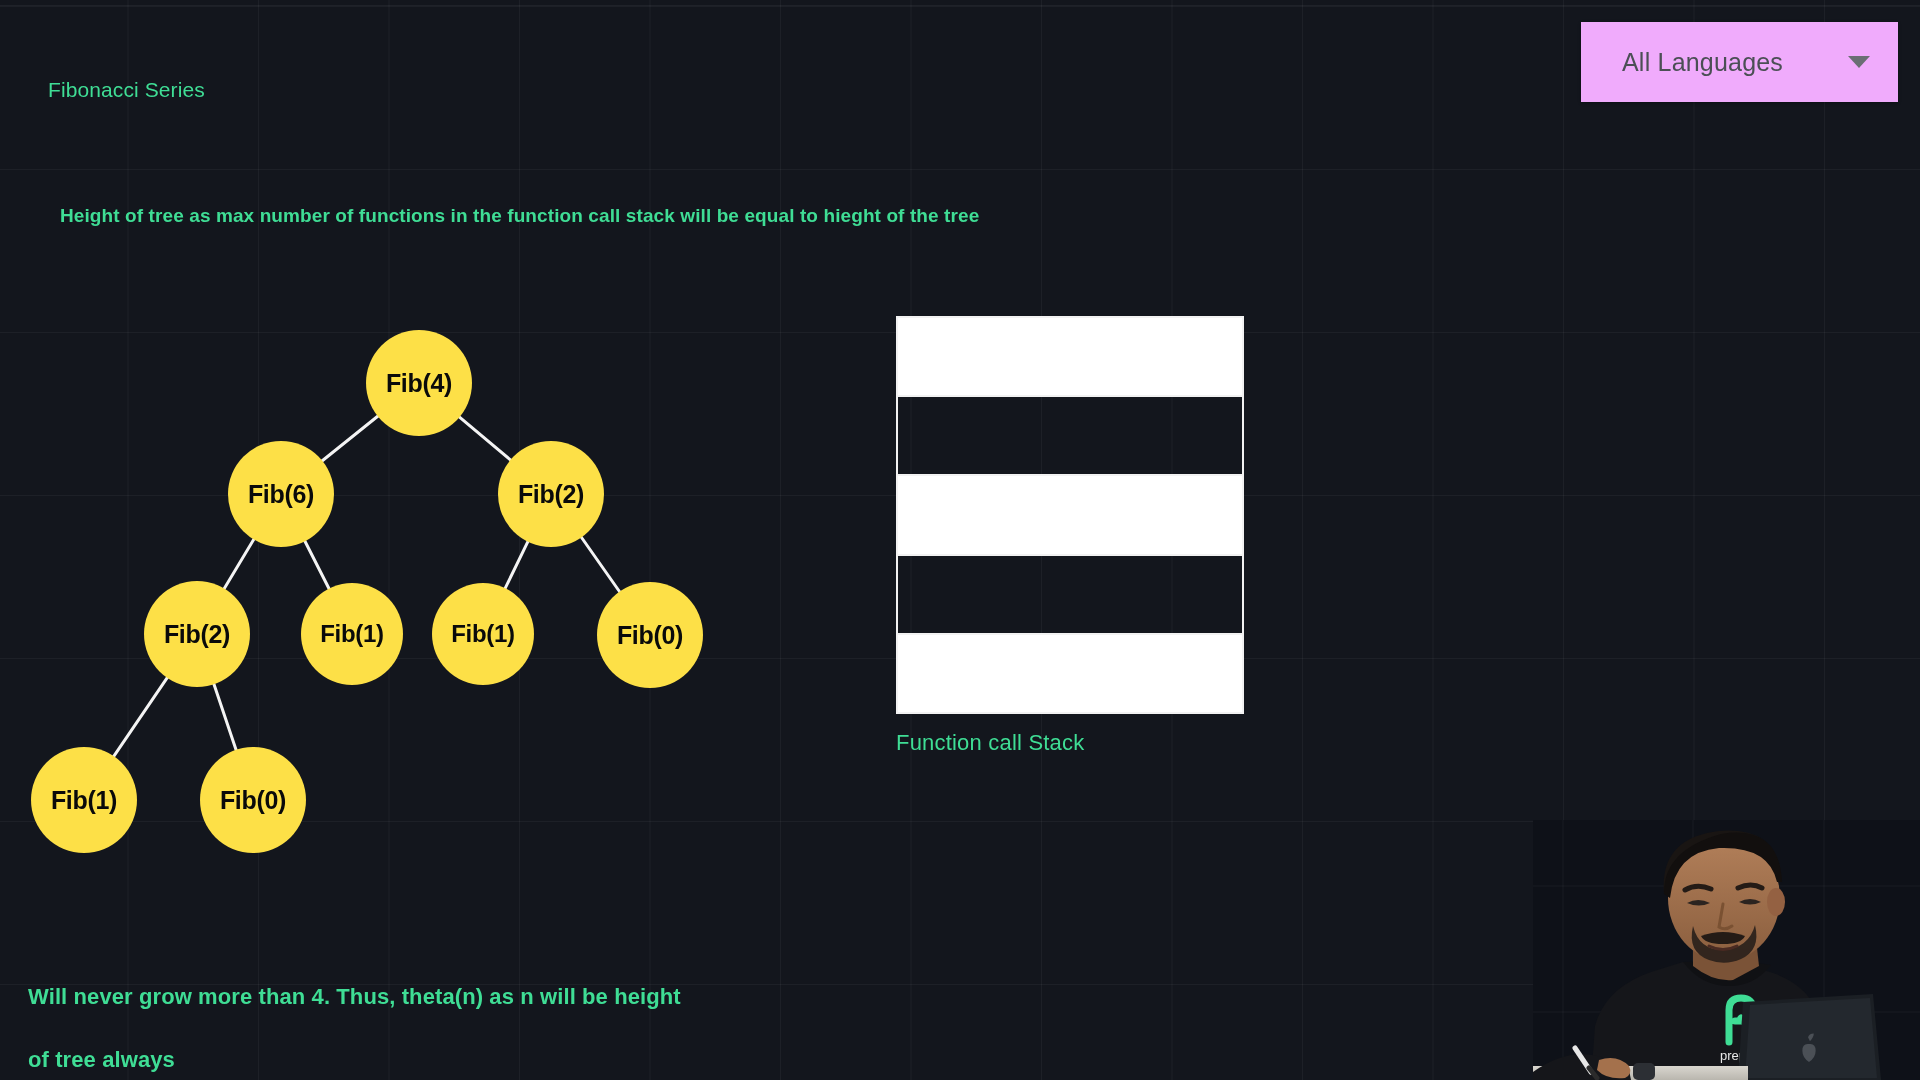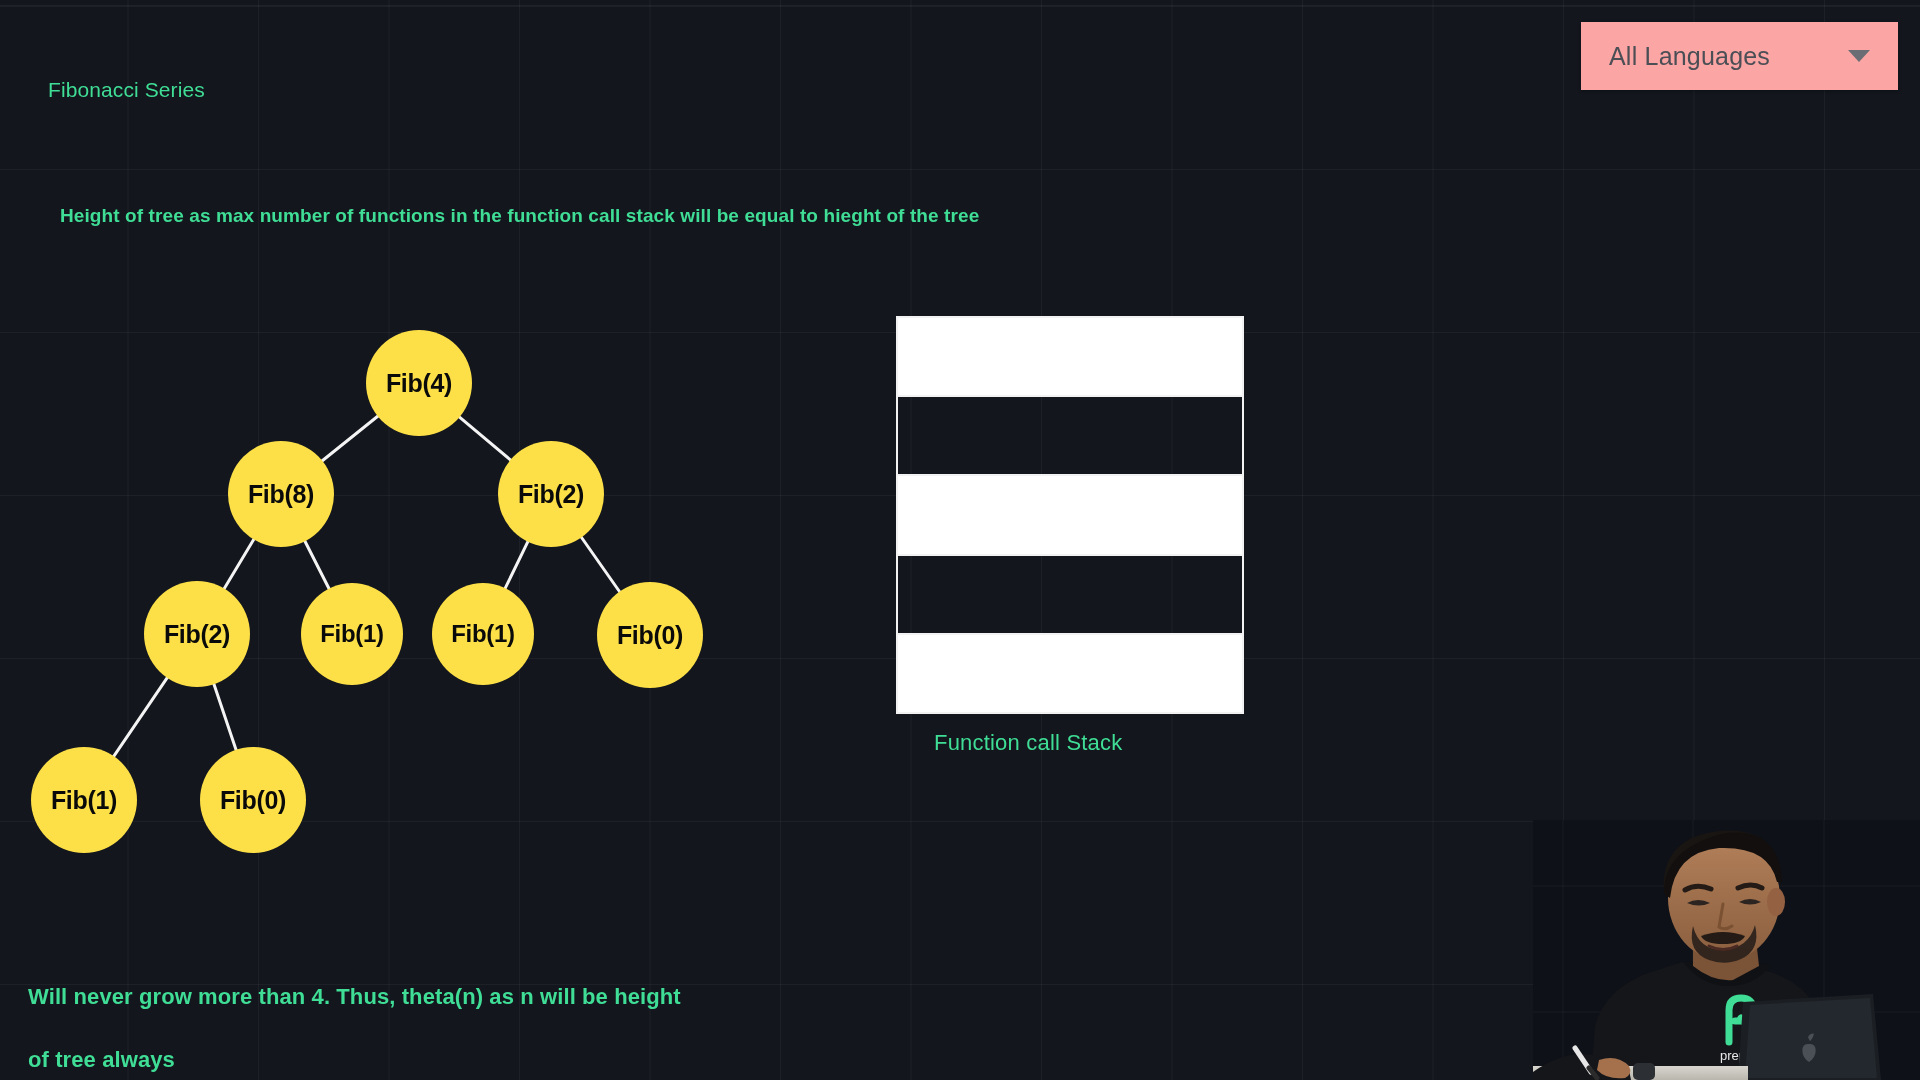--- a/index.html
+++ b/index.html
@@ -29,24 +29,24 @@
     pointer-events:none;
   }
   #grid-top-line {
     position:absolute; left:0; top:5px; width:100%; height:1px;
     background:rgba(255,255,255,0.055);
   }
 
   
   #lang-select {
     position:absolute; left:1581px; top:22px;
-    width:317px; height:68px;
-    background:#fca5a5;
+    width:317px; height:80px;
+    background:#f0abfc;
     display:flex; align-items:center;
-    padding:0 22px 0 28px;
+    padding:0 22px 0 41px;
     cursor:pointer;
     box-shadow:0 1px 3px rgba(0,0,0,0.35);
   }
   #lang-label {
     flex:1;
     font-size:25px;
     color:#4b4f55;
     font-weight:500;
     letter-spacing:0.2px;
     white-space:nowrap;
@@ -69,21 +69,20 @@
   }
   #main-heading {
     position:absolute; left:60px; top:205px;
     font-size:19px; font-weight:700;
     letter-spacing:0.1px;
   }
   #stack-caption {
     position:absolute; left:896px; top:730px;
     font-size:22px; font-weight:400;
     letter-spacing:0.2px;
-    margin-left:38px;
   }
   #footnote {
     position:absolute; left:28px; top:965px;
     font-size:22px; font-weight:700;
     line-height:63px;
     letter-spacing:0.1px;
   }
 
   
   #tree {
@@ -153,21 +152,21 @@
         <line x1="580.3061514952734" y1="535.739064250844" x2="620.6938485047266" y2="593.260935749156"></line>
         <line x1="168.3013523932306" y1="676.1590752453427" x2="112.69864760676943" y2="757.8409247546573"></line>
         <line x1="213.3021771570533" y1="682.324310858408" x2="236.6978228429467" y2="751.675689141592"></line>
       </g>
   </svg>
   <div id="tree-nodes">
       <div class="tree-node" style="left: 366px; top: 330px; width: 106px; height: 106px; font-size: 25px;">
         <span>Fib(4)</span>
       </div>
       <div class="tree-node" style="left: 228px; top: 441px; width: 106px; height: 106px; font-size: 25px;">
-        <span>Fib(8)</span>
+        <span>Fib(6)</span>
       </div>
       <div class="tree-node" style="left: 498px; top: 441px; width: 106px; height: 106px; font-size: 25px;">
         <span>Fib(2)</span>
       </div>
       <div class="tree-node" style="left: 144px; top: 581px; width: 106px; height: 106px; font-size: 25px;">
         <span>Fib(2)</span>
       </div>
       <div class="tree-node" style="left: 301px; top: 583px; width: 102px; height: 102px; font-size: 24px;">
         <span>Fib(1)</span>
       </div>

